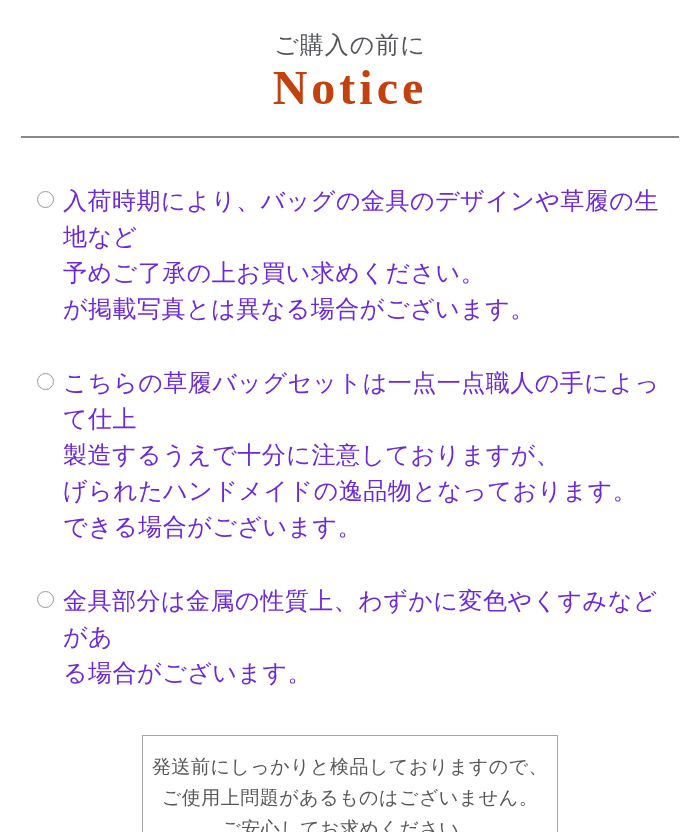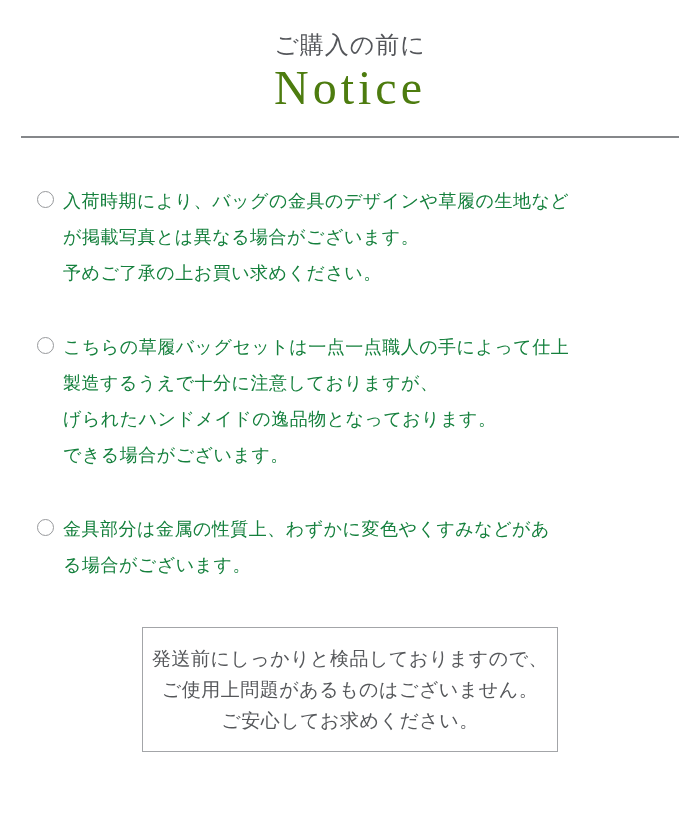--- a/index.html
+++ b/index.html
@@ -17,41 +17,41 @@
   .header { text-align: center; padding-top: 30px; }
   .subtitle {
     font-family: "Liberation Serif", "DejaVu Serif", serif;
     font-size: 24px;
     line-height: 30px;
     letter-spacing: 1px;
     color: #54565a;
   }
   .title {
     font-family: "Liberation Serif", "DejaVu Serif", serif;
-    font-weight: 400;
+    font-weight: 700;
     font-size: 48px;
     line-height: 56px;
     letter-spacing: 4px;
-    color: #4d7c0f;
+    color: #c2410c;
   }
 
   
   .divider {
     margin: 20px 21px 0 21px;
     border: none;
     border-top: 2px solid #85878a;
   }
 
   
   .notices {
     margin: 45px 18px 0 37px;
-    font-size: 18px;
+    font-size: 24px;
     line-height: 36px;
     letter-spacing: 0.5px;
-    color: #15803d;
+    color: #6d28d9;
   }
   .notice {
     display: flex;
     align-items: flex-start;
     margin-bottom: 38px;
   }
   .notice:last-child { margin-bottom: 0; }
   .ring {
     flex: 0 0 auto;
     width: 17px;
@@ -88,22 +88,22 @@
   </header>
 
   <hr class="divider">
 
   <div class="notices">
 
     <div class="notice">
       <span class="ring"></span>
       <div class="lines">
         <div>入荷時期により、バッグの金具のデザインや草履の生地など</div>
+        <div>予めご了承の上お買い求めください。</div>
         <div>が掲載写真とは異なる場合がございます。</div>
-        <div>予めご了承の上お買い求めください。</div>
       </div>
     </div>
 
     <div class="notice">
       <span class="ring"></span>
       <div class="lines">
         <div>こちらの草履バッグセットは一点一点職人の手によって仕上</div>
         <div>製造するうえで十分に注意しておりますが、</div>
         <div>げられたハンドメイドの逸品物となっております。</div>
         <div>できる場合がございます。</div>

